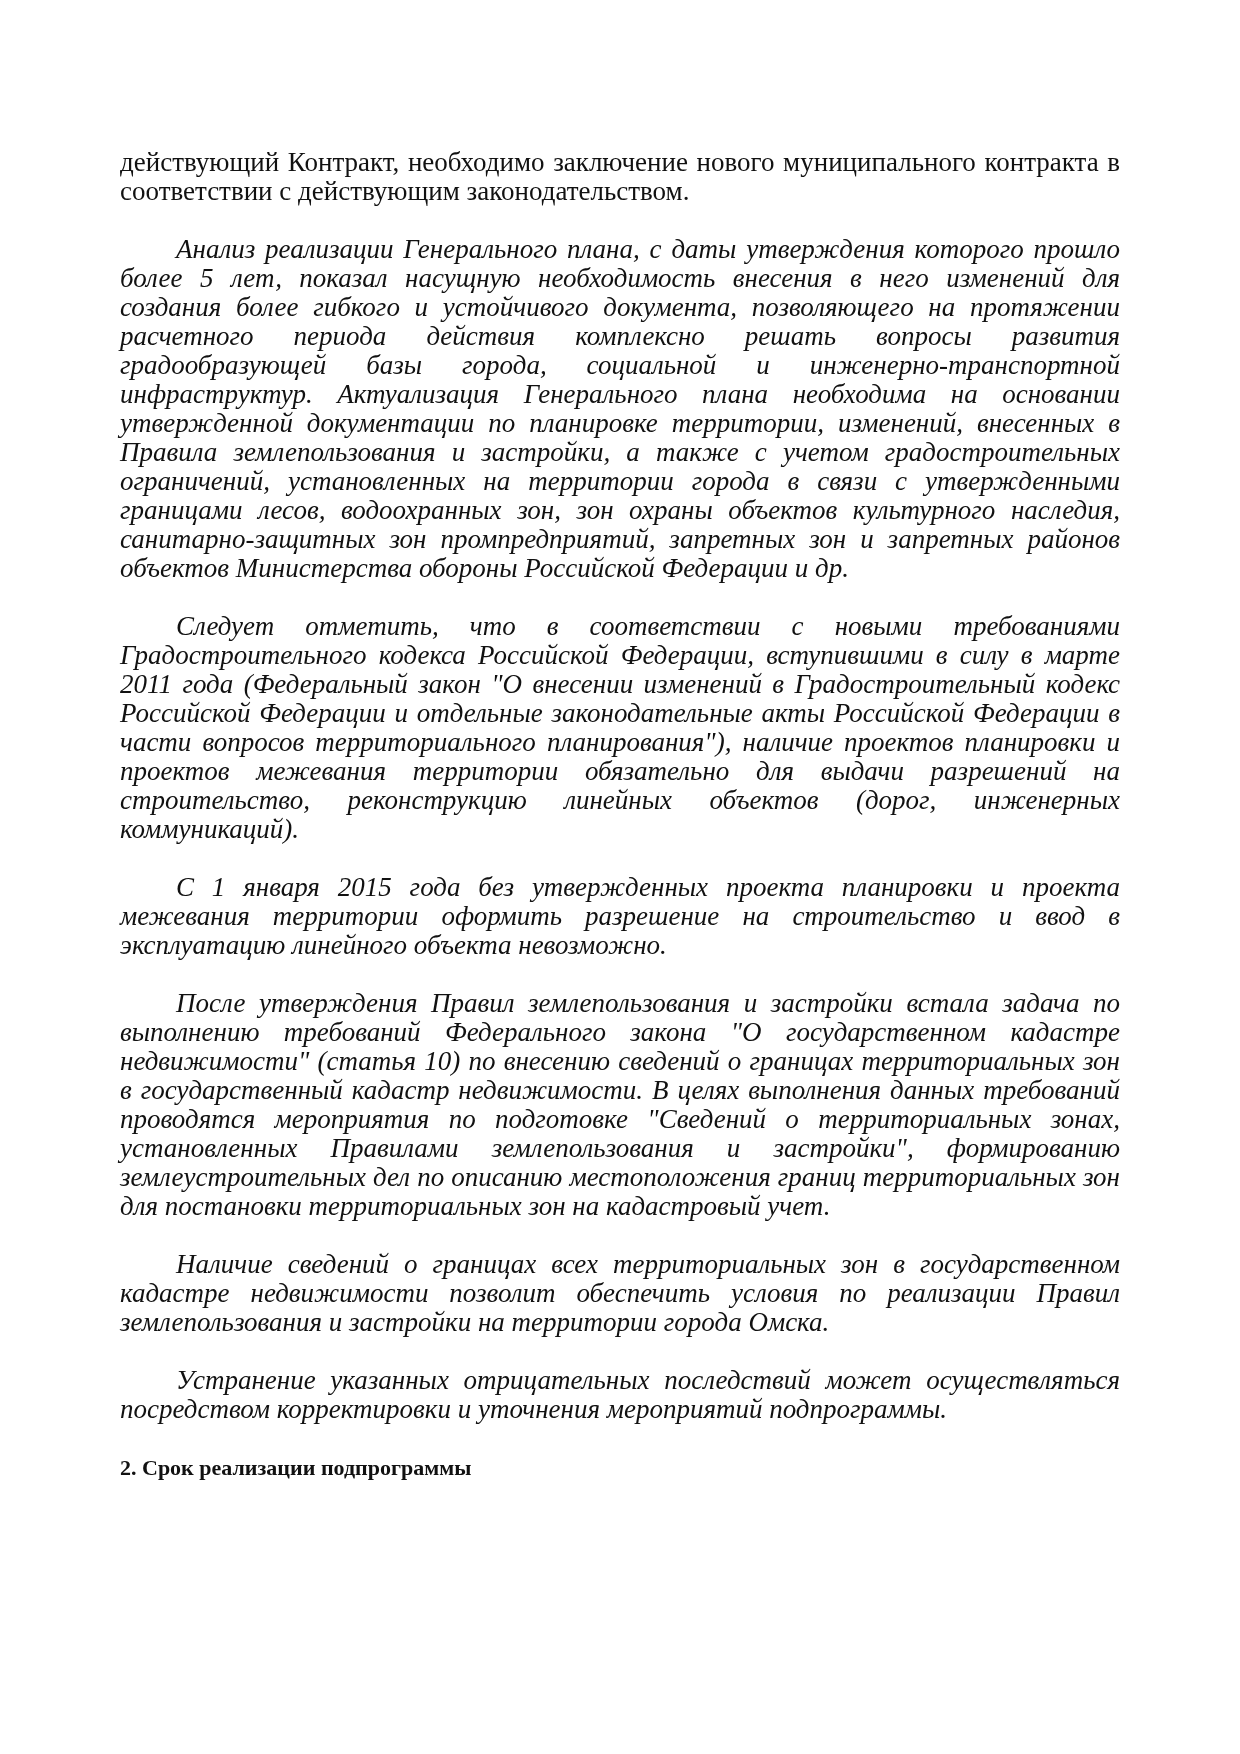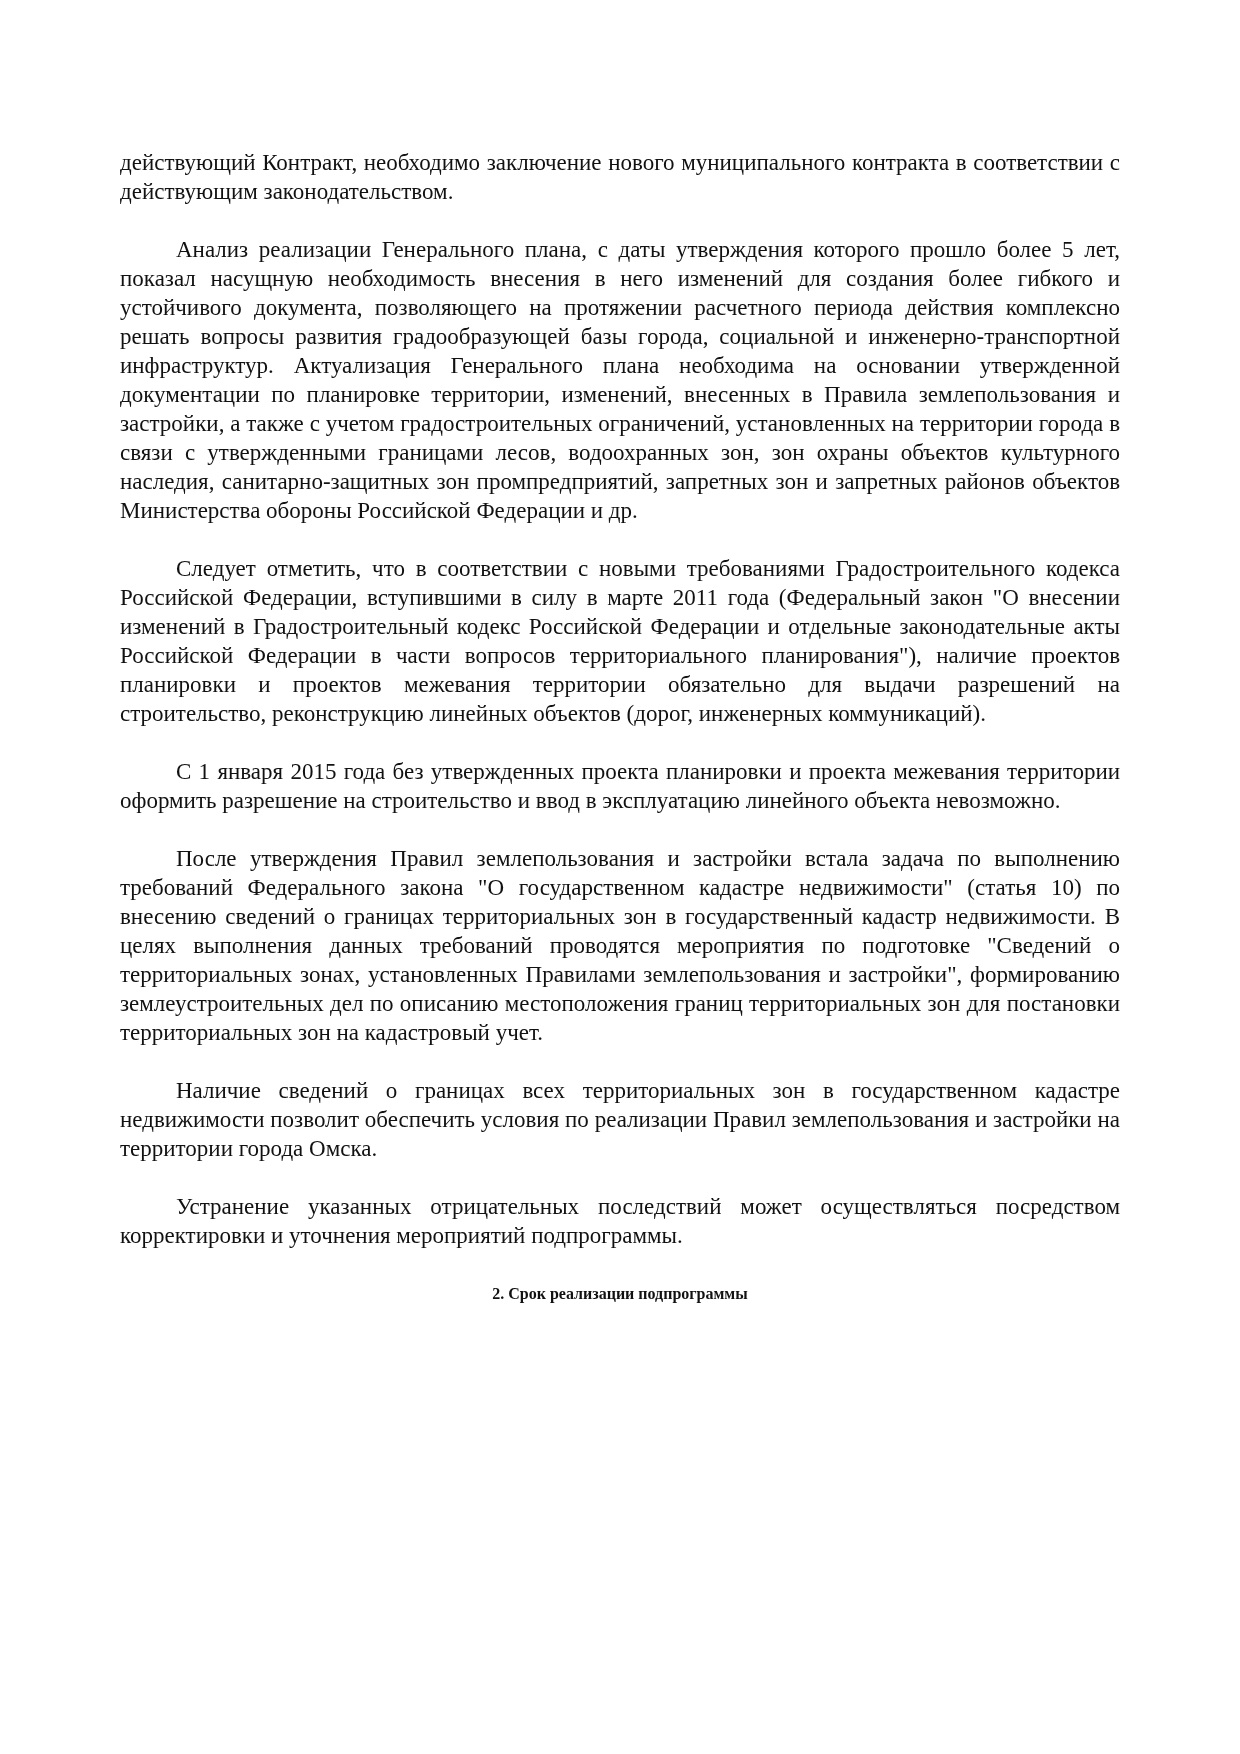--- a/index.html
+++ b/index.html
@@ -15,33 +15,34 @@
       font-family: "Liberation Serif", "DejaVu Serif", serif;
       color: #111111;
     }
     .page {
       position: absolute;
       left: 120px;
       top: 148px;
       width: 1000px;
     }
     .para {
-      font-size: 23px;
+      font-size: 27px;
       line-height: 29px;
       text-align: justify;
       margin: 0 0 29px 0;
       text-indent: 0;
     }
     .para.indent {
       text-indent: 56px;
+      font-style: italic;
     }
     .heading {
-      font-size: 16px;
+      font-size: 22px;
       font-weight: bold;
-      text-align: center;
+      text-align: left;
       margin: 4px 0 29px 0;
       line-height: 30px;
     }
   </style>
 </head>
 <body>
 
 <div class="page">
   <p class="para">действующий Контракт, необходимо заключение нового муниципального контракта в соответствии с действующим законодательством.</p>
   <p class="para indent">Анализ реализации Генерального плана, с даты утверждения которого прошло более 5 лет, показал насущную необходимость внесения в него изменений для создания более гибкого и устойчивого документа, позволяющего на протяжении расчетного периода действия комплексно решать вопросы развития градообразующей базы города, социальной и инженерно-транспортной инфраструктур. Актуализация Генерального плана необходима на основании утвержденной документации по планировке территории, изменений, внесенных в Правила землепользования и застройки, а также с учетом градостроительных ограничений, установленных на территории города в связи с утвержденными границами лесов, водоохранных зон, зон охраны объектов культурного наследия, санитарно-защитных зон промпредприятий, запретных зон и запретных районов объектов Министерства обороны Российской Федерации и др.</p>

